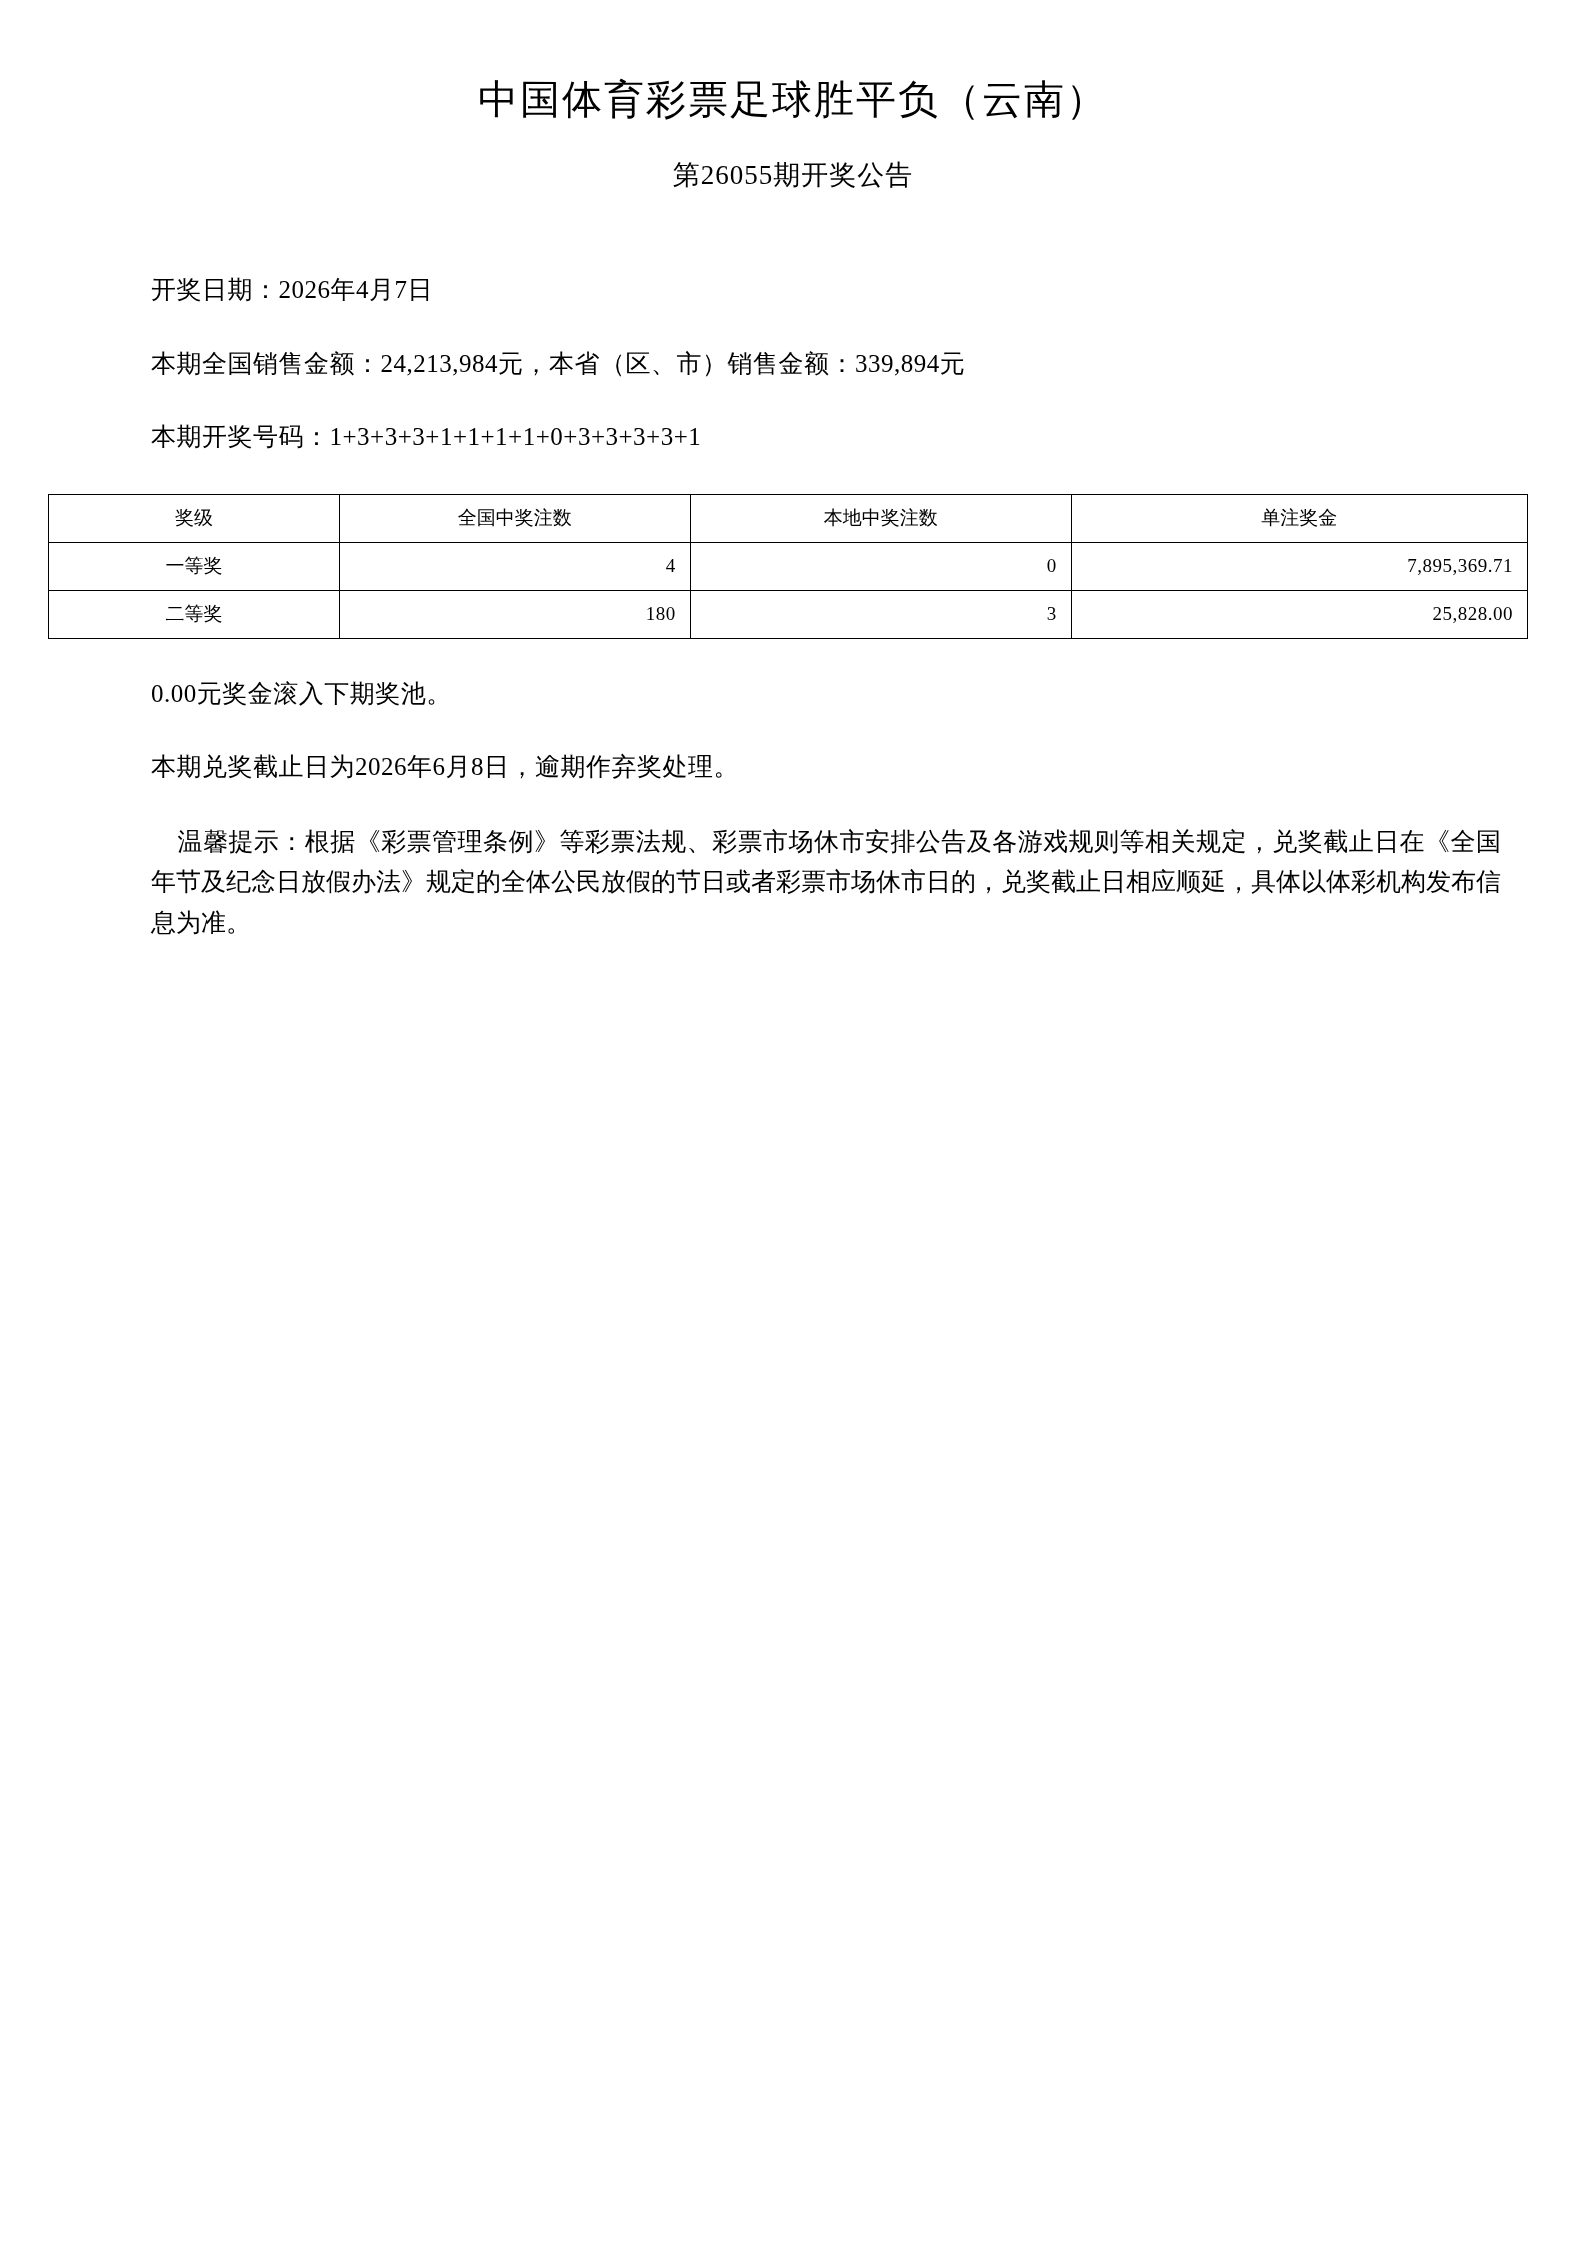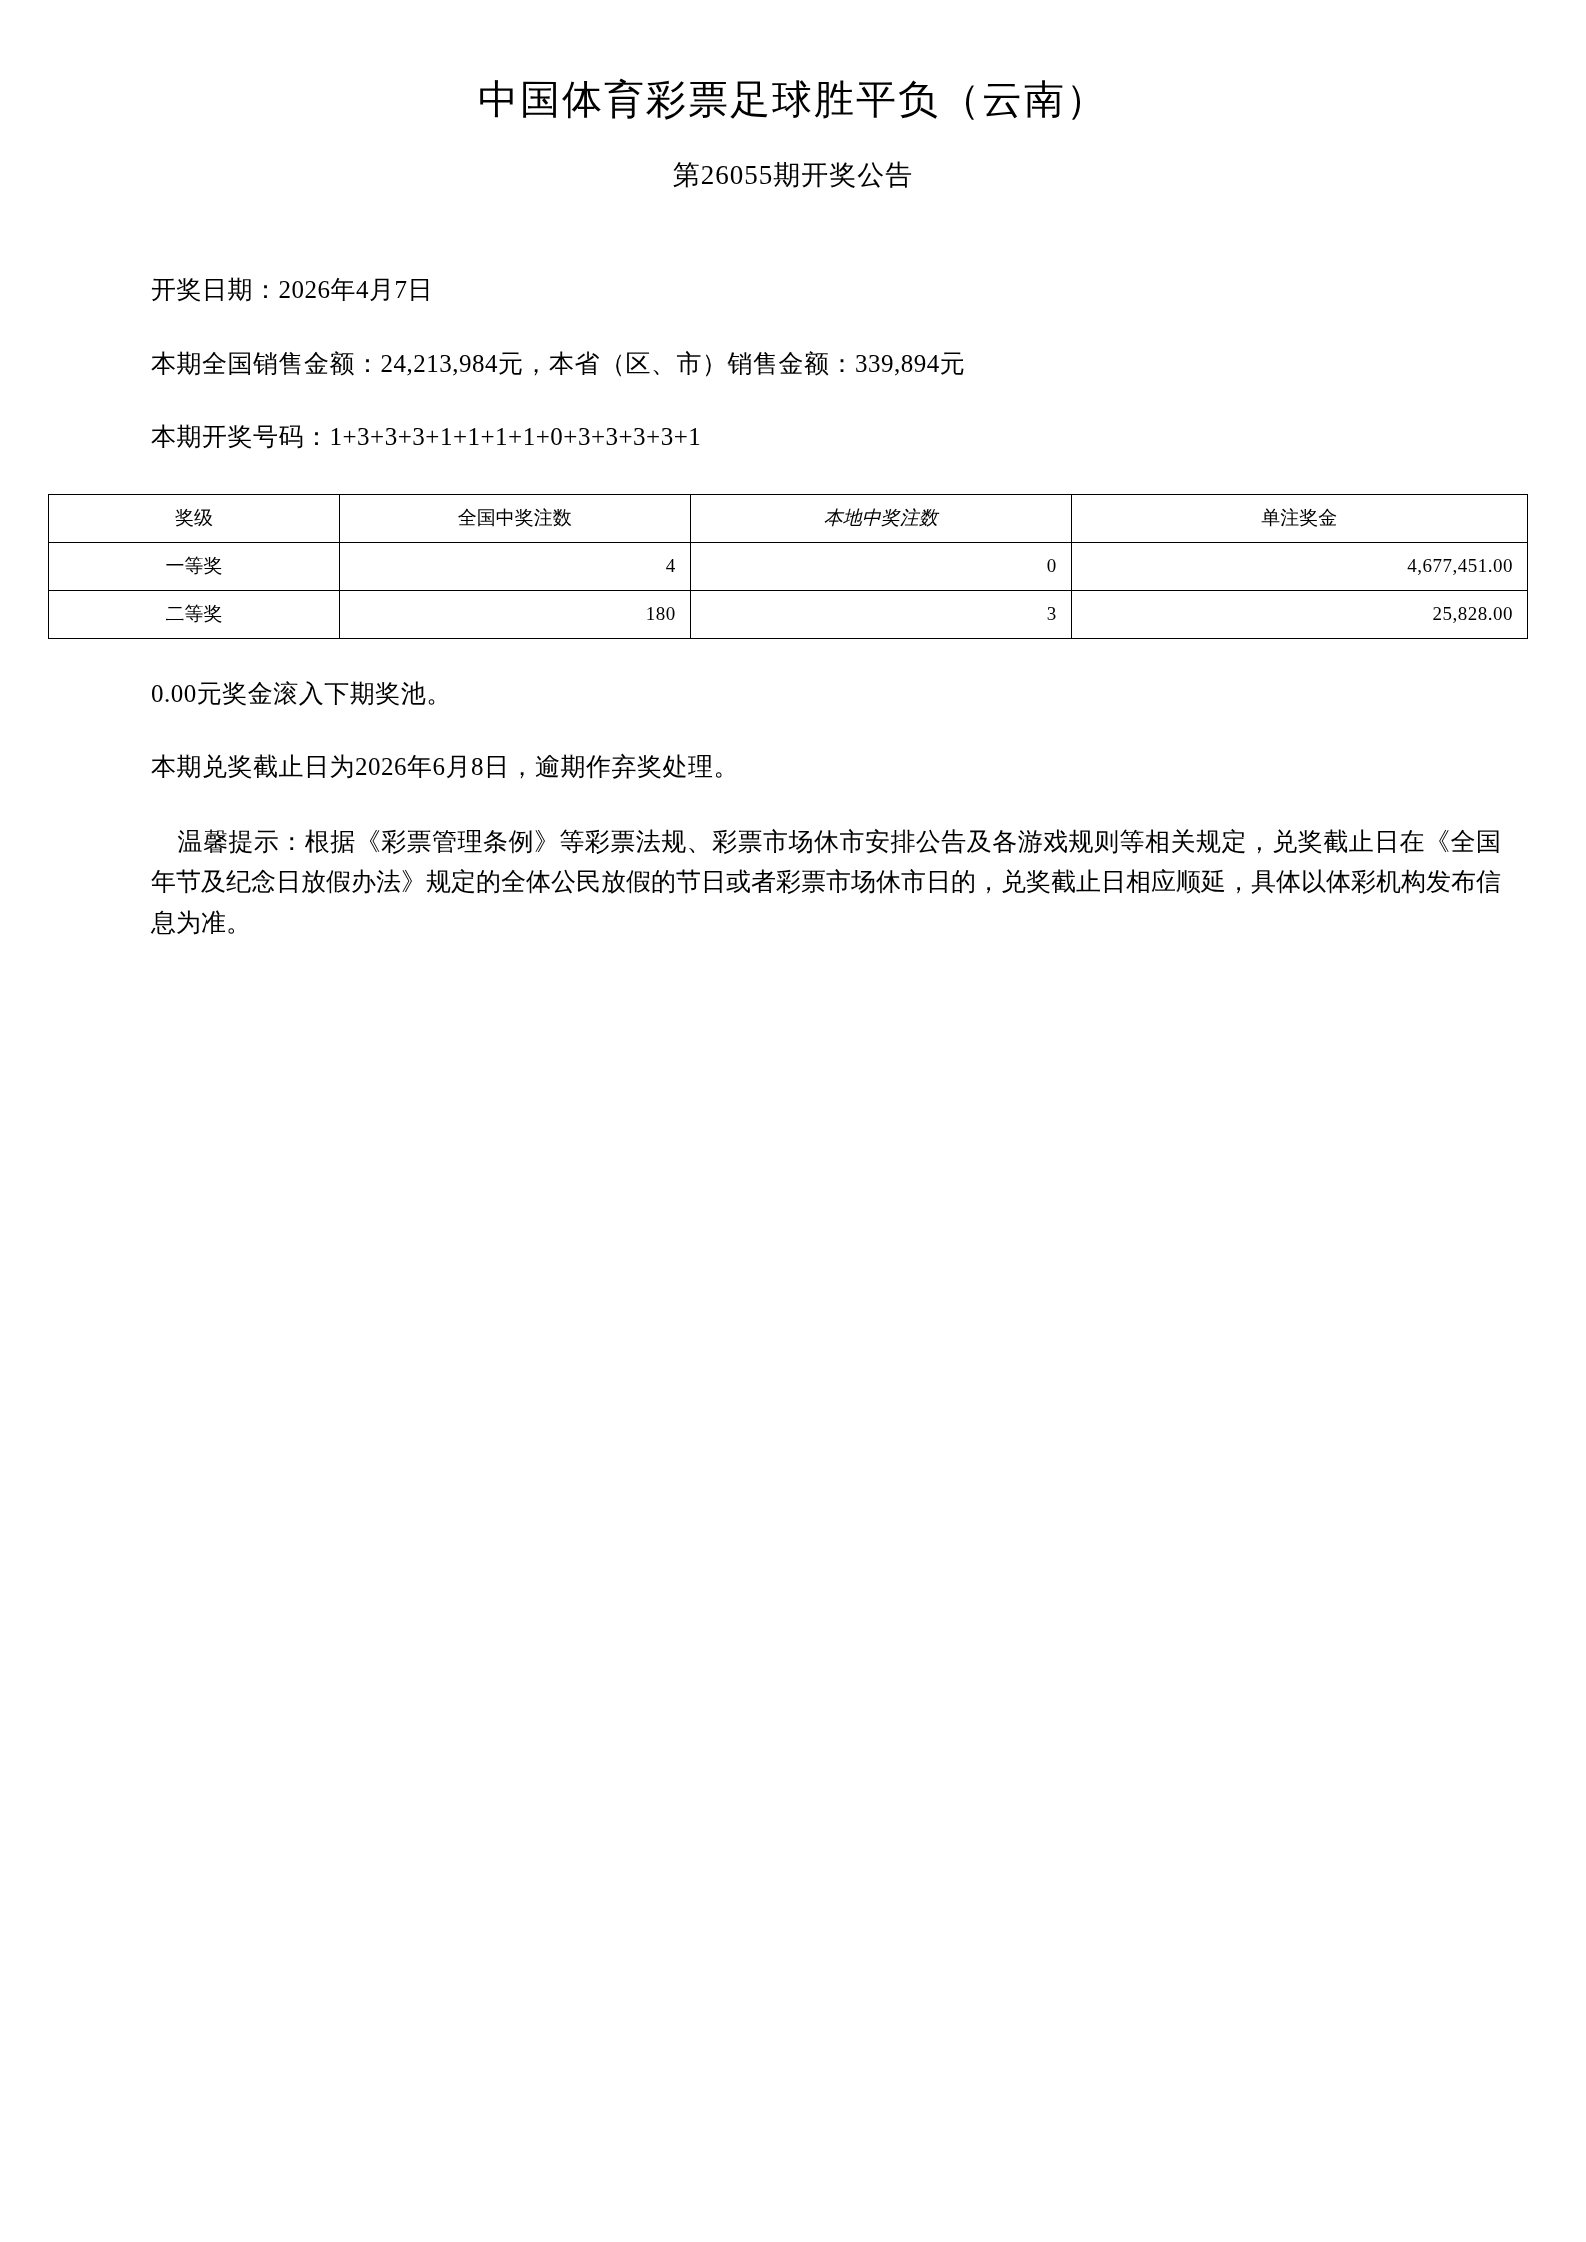--- a/index.html
+++ b/index.html
@@ -74,21 +74,21 @@
     text-align: center;
   }
   table.prize td.grade {
     text-align: center;
   }
   table.prize td.rnum {
     text-align: right;
   }
   .col-grade { width: 290px; }
   .col-nat   { width: 350px; }
-  .col-loc   { width: 380px; font-style: italic; }
+  .col-loc   { width: 380px; }
   .col-amt   { width: 455px; }
 
   .after-table {
     margin-top: 30px;
   }
   .tip {
     font-size: 25px;
     line-height: 1.62;
     margin-top: 36px;
     text-align: justify;
@@ -120,21 +120,21 @@
         <th class="col-nat">全国中奖注数</th>
         <th class="col-loc">本地中奖注数</th>
         <th class="col-amt">单注奖金</th>
       </tr>
     </thead>
     <tbody>
       <tr>
         <td class="grade">一等奖</td>
         <td class="rnum num">4</td>
         <td class="rnum num">0</td>
-        <td class="rnum num">4,677,451.00</td>
+        <td class="rnum num">7,895,369.71</td>
       </tr>
       <tr>
         <td class="grade">二等奖</td>
         <td class="rnum num">180</td>
         <td class="rnum num">3</td>
         <td class="rnum num">25,828.00</td>
       </tr>
     </tbody>
   </table>
 

